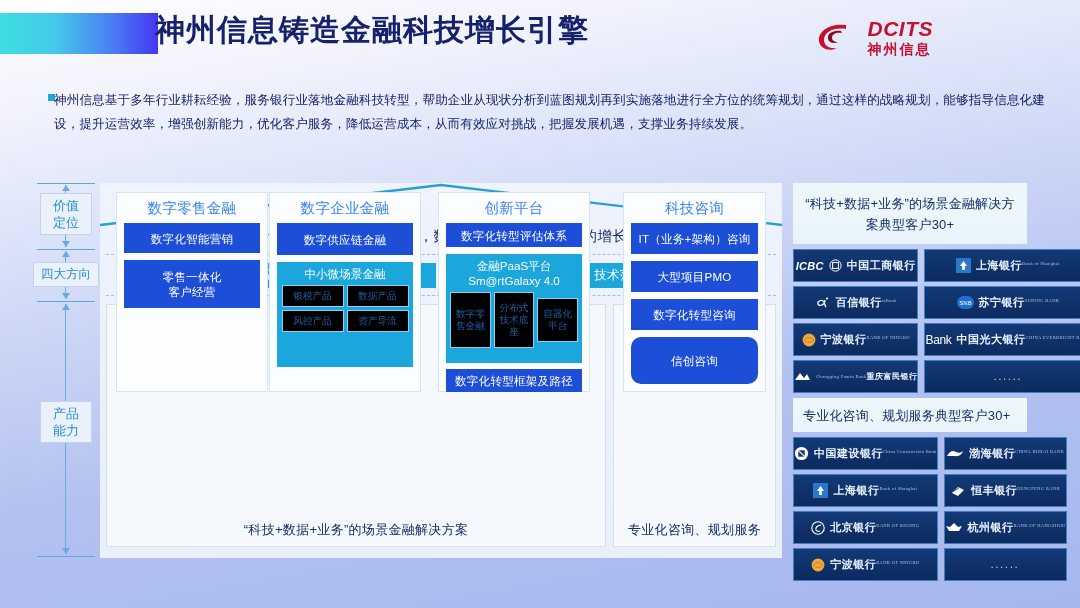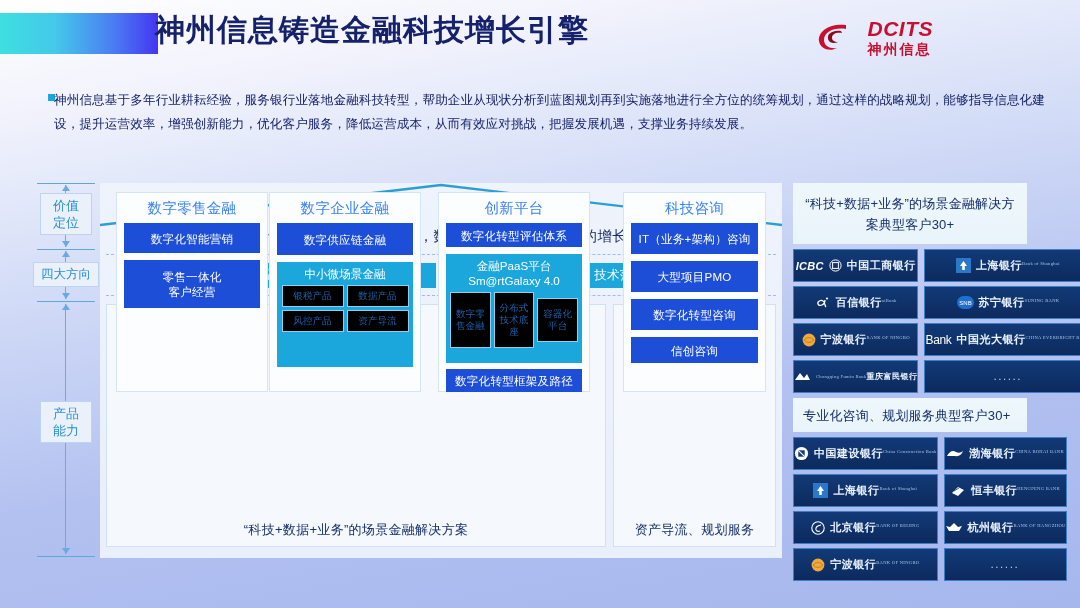--- a/index.html
+++ b/index.html
@@ -262,25 +262,25 @@
       </div>
     </div>
     <div class="blue-box" style="height:23px;">数字化转型框架及路径</div>
   </div>
 
   <div class="col" style="left:523px;width:143px;">
     <div class="col-title">科技咨询</div>
     <div class="blue-box" style="height:31px;">IT（业务+架构）咨询</div>
     <div class="blue-box" style="height:31px;">大型项目PMO</div>
     <div class="blue-box" style="height:31px;">数字化转型咨询</div>
-    <div class="blue-box" style="height:26px;">信创咨询</div>
+    <div class="blue-box" style="height:47px;border-radius:10px;">信创咨询</div>
   </div>
 
   <div class="caption-left">“科技+数据+业务”的场景金融解决方案</div>
-  <div class="caption-right">资产导流、规划服务</div>
+  <div class="caption-right">专业化咨询、规划服务</div>
 </div>
 
 <div class="cust">
   <div class="cust-head">“科技+数据+业务”的场景金融解决方案典型客户30+</div>
   <div class="logo-grid">
     <div class="logo-cell">
       <span class="lc-icbc">ICBC</span>
       <span class="lc-mark">
         <svg width="13" height="13" viewBox="0 0 13 13">
             <circle cx="6.5" cy="6.5" r="5.6" fill="none" stroke="#fff" stroke-width="1"></circle>

